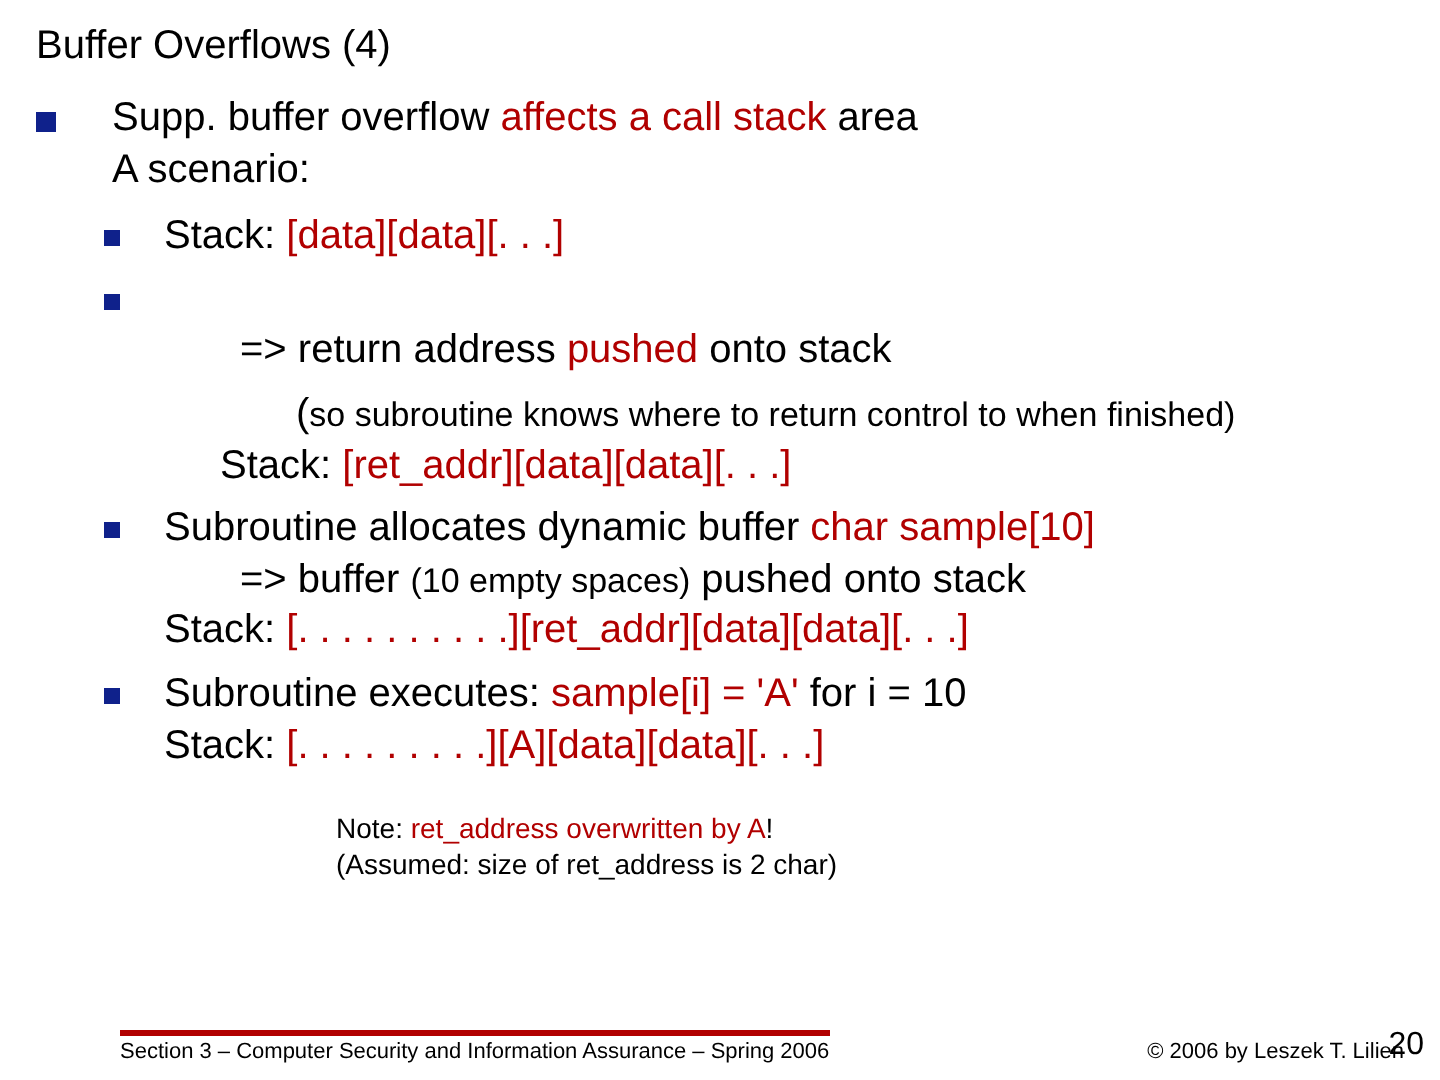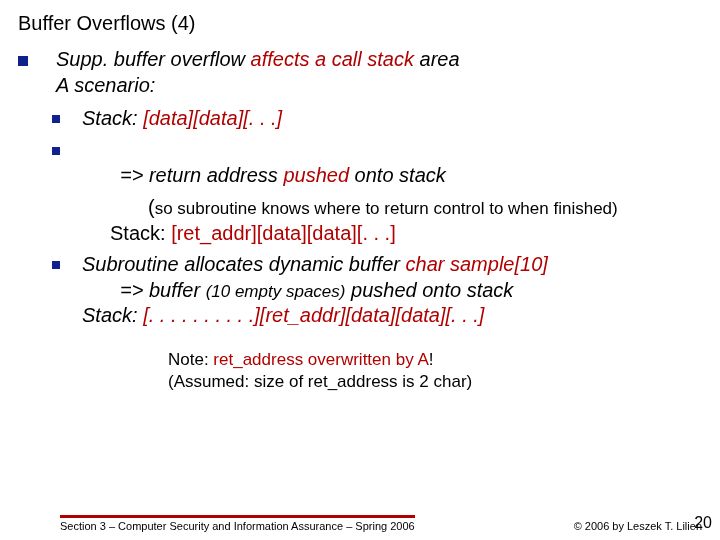--- a/index.html
+++ b/index.html
@@ -53,25 +53,25 @@
     margin-right: 28px;
   }
   .sq-sm {
     flex: 0 0 8px;
     width: 8px;
     height: 8px;
     background: #0f218b;
     margin-top: 9px;
     margin-right: 22px;
   }
-  .txt { flex: 1 1 auto; font-style: italic; }
+  .txt { flex: 1 1 auto; }
   .red { color: #b10000; }
   .smaller { font-size: 17px; }
   .note {
-    font-size: 17px;
+    font-size: 14px;
     margin-left: 150px;
     margin-top: 20px;
   }
   .footer {
     position: absolute;
     left: 0;
     right: 0;
     bottom: 8px;
     padding: 0 18px 0 60px;
     box-sizing: border-box;
@@ -135,20 +135,27 @@
 
     <div class="l2">
       <span class="sq-sm"></span>
       <span class="txt">
         <span>Subroutine allocates dynamic buffer </span><span class="red">char sample[10]</span><br>
         <span class="indent1"><span>=&gt; buffer </span><span class="smaller">(10 empty spaces)</span><span> pushed onto stack</span></span>
         <span>Stack: </span><span class="red">[. . . . . . . . . .][ret_addr][data][data][. . .]</span>
       </span>
     </div>
 
+    <div class="l2">
+      <span class="sq-sm"></span>
+      <span class="txt">
+        <span>Subroutine executes: </span><span class="red">sample[i] = 'A'</span><span> for i = 10</span><br>
+        <span>Stack: </span><span class="red">[. . . . . . . . .][A][data][data][. . .]</span>
+      </span>
+    </div>
 
     <div class="note">
       <span>Note: </span><span class="red">ret_address overwritten by A</span><span>!</span><br>
       <span>(Assumed: size of ret_address is 2 char)</span>
     </div>
 
   </div>
 
   <div class="footer">
     <div class="footer-inner">

